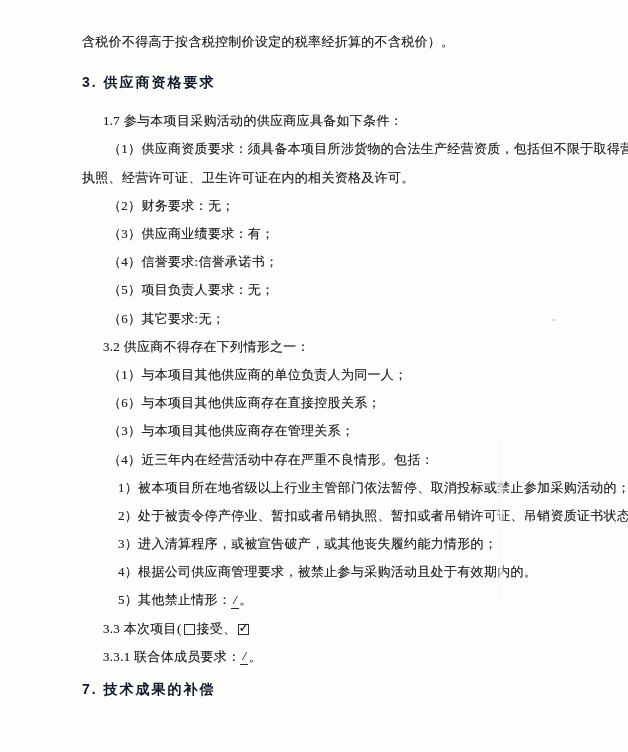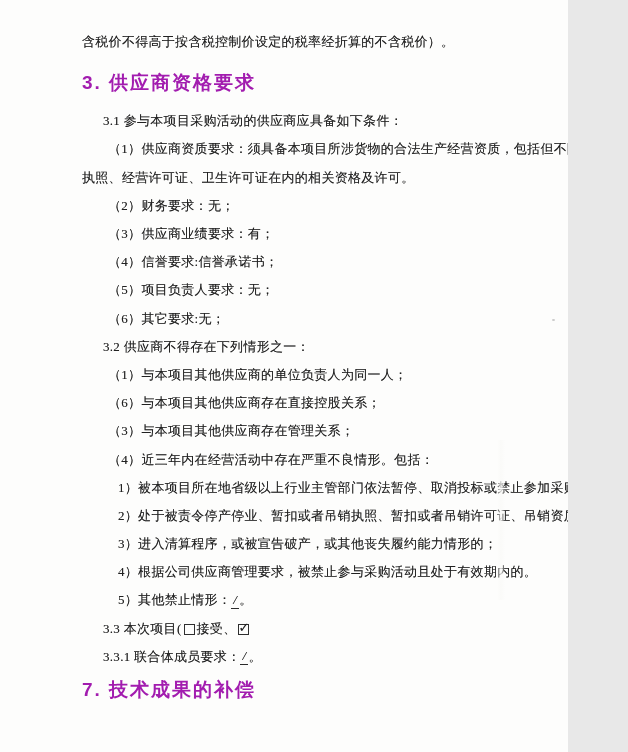--- a/index.html
+++ b/index.html
@@ -1,18 +1,18 @@
 <!DOCTYPE html>
 <html><head>
 <meta charset="utf-8">
 <style>
   html,body{margin:0;padding:0;background:#e8e8e8;}
   .page{
     position:relative;
-    width:568px;height:752px;
+    width:628px;height:752px;
     background:#fdfdfc;
     overflow:hidden;
     font-family:"Liberation Serif","DejaVu Serif",serif;
     color:#212121;
     text-align:right;
   }
   .content{
     position:absolute;
     left:82px;top:0;
     width:536px;
@@ -32,23 +32,23 @@
   .t-line.ind-item{padding-left:26px;}
   .t-line.ind-sub{padding-left:36px;}
   .t-line.ind-para{padding-left:23px;}
   .h-line{
     height:30px;
     display:flex;
     align-items:center;
     white-space:pre;
     font-family:"Liberation Sans","DejaVu Sans",sans-serif;
     font-weight:700;
-    font-size:19px;
+    font-size:14px;
     letter-spacing:2px;
-    color:#a21caf;
+    color:#0f172a;
     margin:12px 0 9px 0;
   }
   .h-line.l4{margin:4px 0 2px 0;}
   .u{
     text-decoration:none;
     border-bottom:1px solid #2b2b2b;
     padding:0 2px;
     font-style:italic;
   }
   .cb{
@@ -84,21 +84,21 @@
     pointer-events:none;
   }
 </style>
 </head>
 <body>
 
 <div class="page">
   <div class="content">
       <div class="t-line">含税价不得高于按含税控制价设定的税率经折算的不含税价）。</div>
       <div class="h-line">3. 供应商资格要求</div>
-      <div class="t-line ind-num">3.1 参与本项目采购活动的供应商应具备如下条件：</div>
+      <div class="t-line ind-num">1.7 参与本项目采购活动的供应商应具备如下条件：</div>
       <div class="t-line ind-item">（1）供应商资质要求：须具备本项目所涉货物的合法生产经营资质，包括但不限于取得营业</div>
       <div class="t-line">执照、经营许可证、卫生许可证在内的相关资格及许可。</div>
       <div class="t-line ind-item">（2）财务要求：无；</div>
       <div class="t-line ind-item">（3）供应商业绩要求：有；</div>
       <div class="t-line ind-item">（4）信誉要求:信誉承诺书；</div>
       <div class="t-line ind-item">（5）项目负责人要求：无；</div>
       <div class="t-line ind-item">（6）其它要求:无；</div>
       <div class="t-line ind-num">3.2 供应商不得存在下列情形之一：</div>
       <div class="t-line ind-item">（1）与本项目其他供应商的单位负责人为同一人；</div>
       <div class="t-line ind-item">（6）与本项目其他供应商存在直接控股关系；</div>

